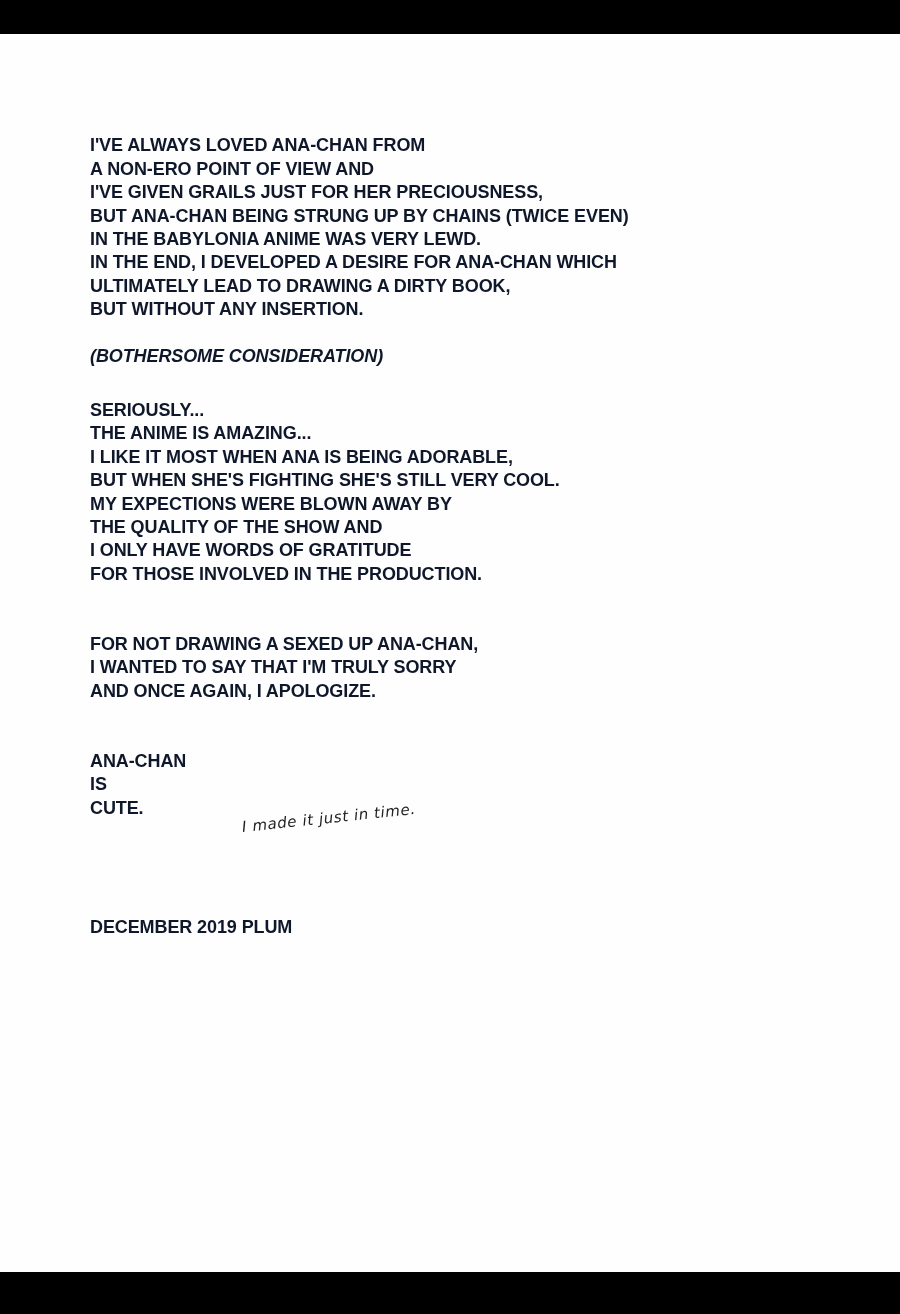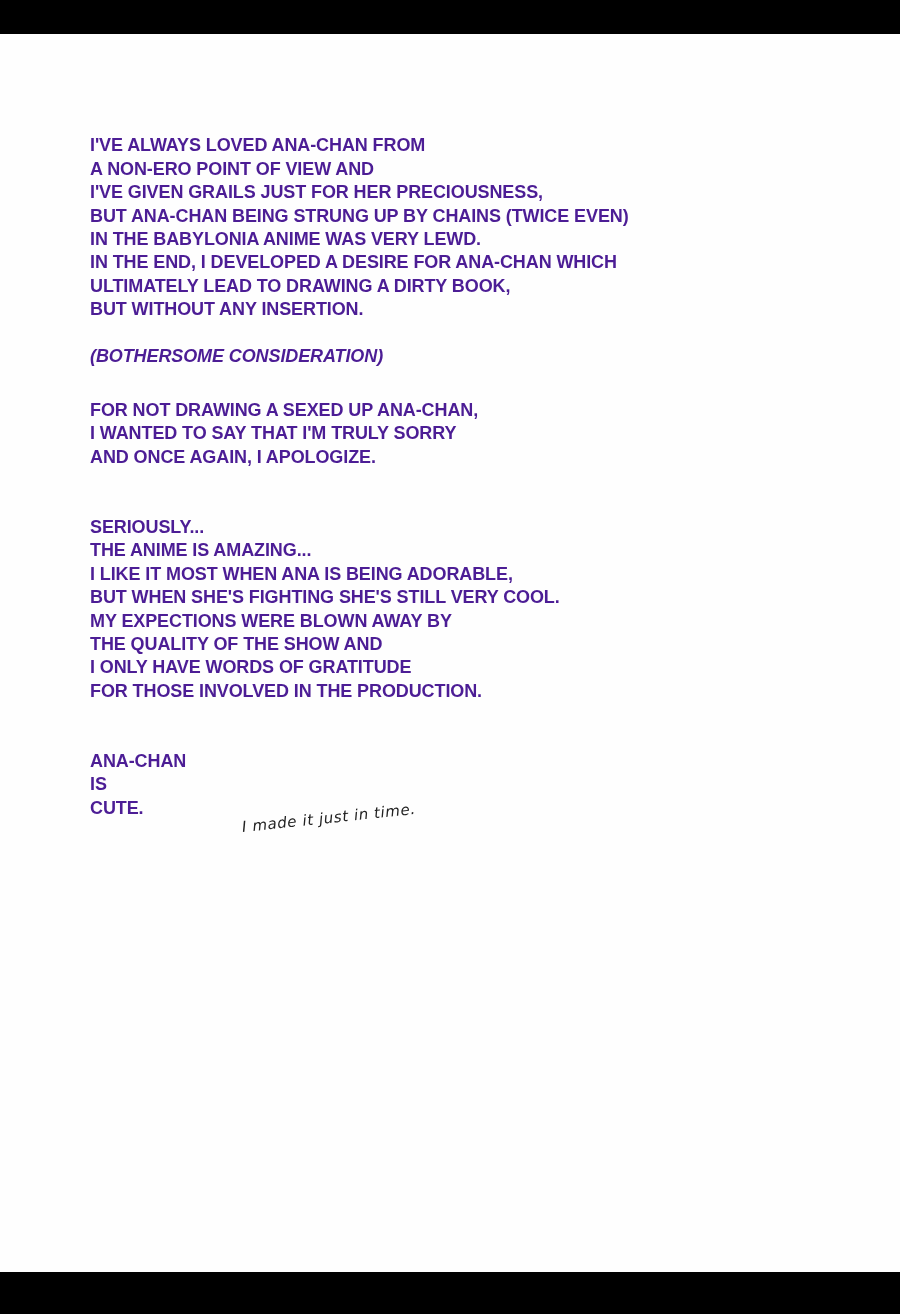--- a/index.html
+++ b/index.html
@@ -22,21 +22,21 @@
     background: #000000;
   }
   .scan-bar.top { top: 0; height: 34px; }
   .scan-bar.bottom { bottom: 0; height: 42px; }
 
   .afterword {
     position: absolute;
     left: 90px;
     top: 111px;
     width: 700px;
-    color: #4c1d95;
+    color: #0f172a;
     font-size: 18px;
     font-weight: 700;
     line-height: 23.4px;
     letter-spacing: -0.1px;
     white-space: pre-line;
   }
   .afterword .para { margin: 0 0 23.4px 0; }
   .afterword .para.no-gap { margin-bottom: 0; }
   .afterword .aside-line {
     font-style: italic;
@@ -70,33 +70,34 @@
   <div class="afterword">
     <div class="para no-gap">I'VE ALWAYS LOVED ANA-CHAN FROM
 A NON-ERO POINT OF VIEW AND
 I'VE GIVEN GRAILS JUST FOR HER PRECIOUSNESS,
 BUT ANA-CHAN BEING STRUNG UP BY CHAINS (TWICE EVEN)
 IN THE BABYLONIA ANIME WAS VERY LEWD.
 IN THE END, I DEVELOPED A DESIRE FOR ANA-CHAN WHICH
 ULTIMATELY LEAD TO DRAWING A DIRTY BOOK,
 BUT WITHOUT ANY INSERTION.</div>
     <div class="aside-line">(BOTHERSOME CONSIDERATION)</div>
-    <div class="para">FOR NOT DRAWING A SEXED UP ANA-CHAN,
-I WANTED TO SAY THAT I'M TRULY SORRY
-AND ONCE AGAIN, I APOLOGIZE.</div>
     <div class="para">SERIOUSLY...
 THE ANIME IS AMAZING...
 I LIKE IT MOST WHEN ANA IS BEING ADORABLE,
 BUT WHEN SHE'S FIGHTING SHE'S STILL VERY COOL.
 MY EXPECTIONS WERE BLOWN AWAY BY
 THE QUALITY OF THE SHOW AND
 I ONLY HAVE WORDS OF GRATITUDE
 FOR THOSE INVOLVED IN THE PRODUCTION.</div>
+    <div class="para">FOR NOT DRAWING A SEXED UP ANA-CHAN,
+I WANTED TO SAY THAT I'M TRULY SORRY
+AND ONCE AGAIN, I APOLOGIZE.</div>
     <div class="para before-signature">ANA-CHAN
 IS
 CUTE.</div>
+    <div class="signature-line">DECEMBER 2019 PLUM</div>
   </div>
 
   <div class="handwritten-note">I made it just in time.</div>
 
   <div class="scan-bar bottom"></div>
 
 </div>
 
 </body></html>

